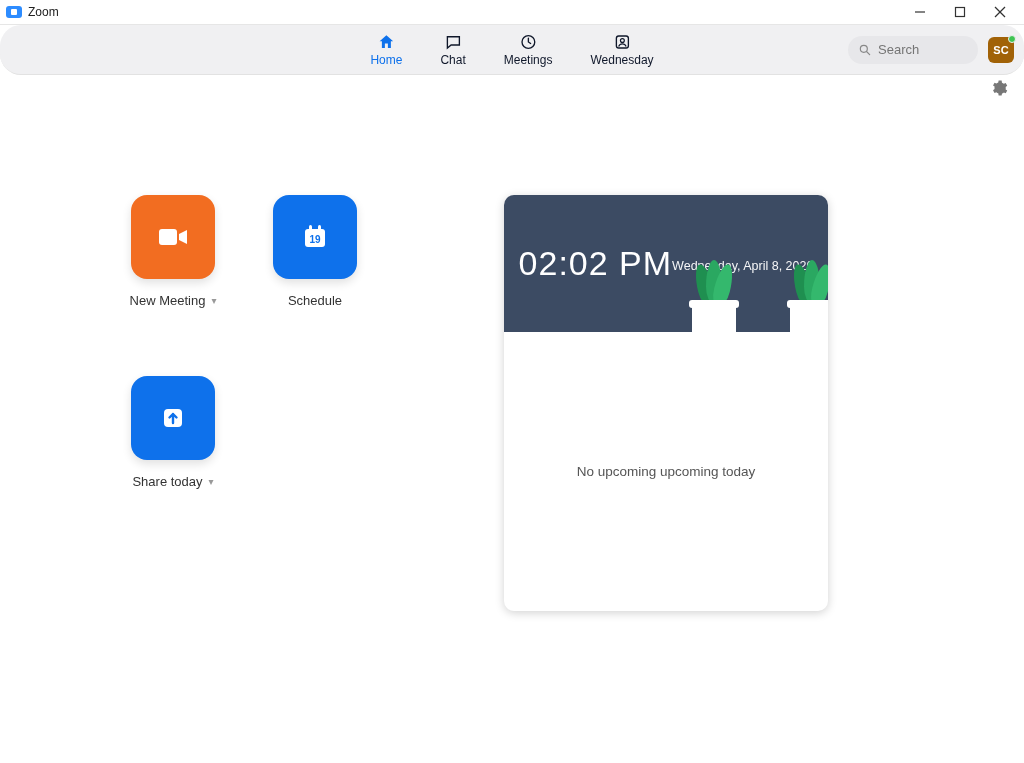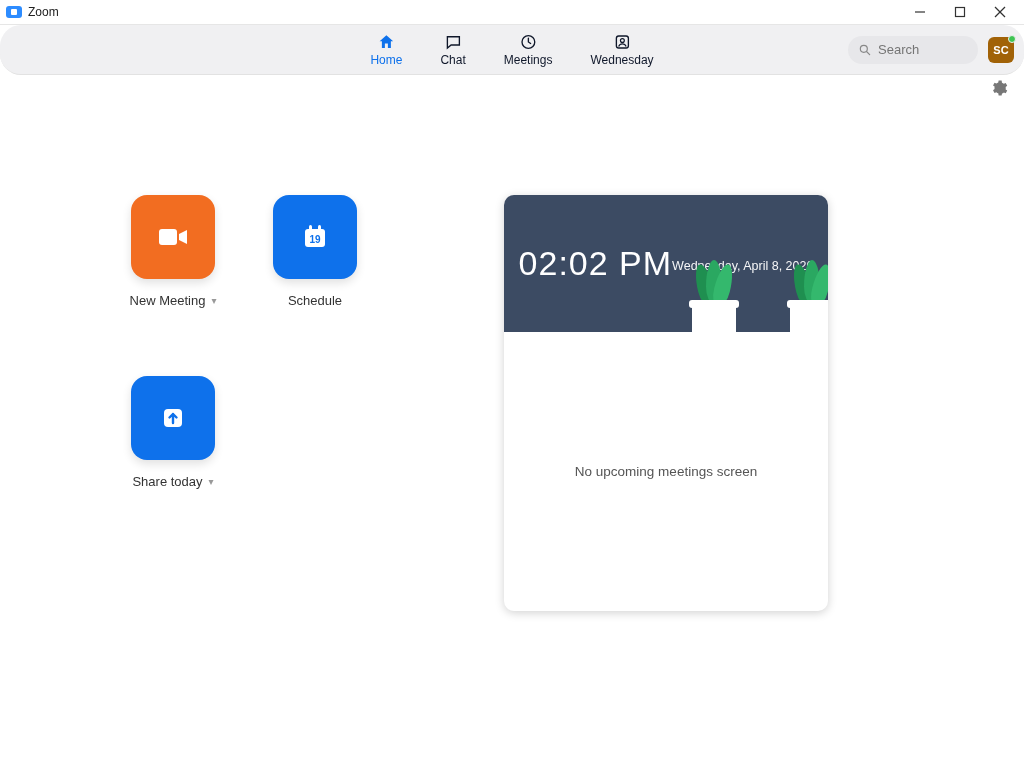--- a/index.html
+++ b/index.html
@@ -240,17 +240,17 @@
       <div class="plant right">
         <div class="leaves">
             <div class="leaf d1"></div>
             <div class="leaf d2"></div>
             <div class="leaf d3"></div>
           </div>
         <div class="pot"></div>
       </div>
     </div>
     <div class="panel-body">
-      <span>No upcoming meetings screen</span>
+      <span>No upcoming upcoming today</span>
     </div>
   </div>
 
 </div>
 
 </body></html>

